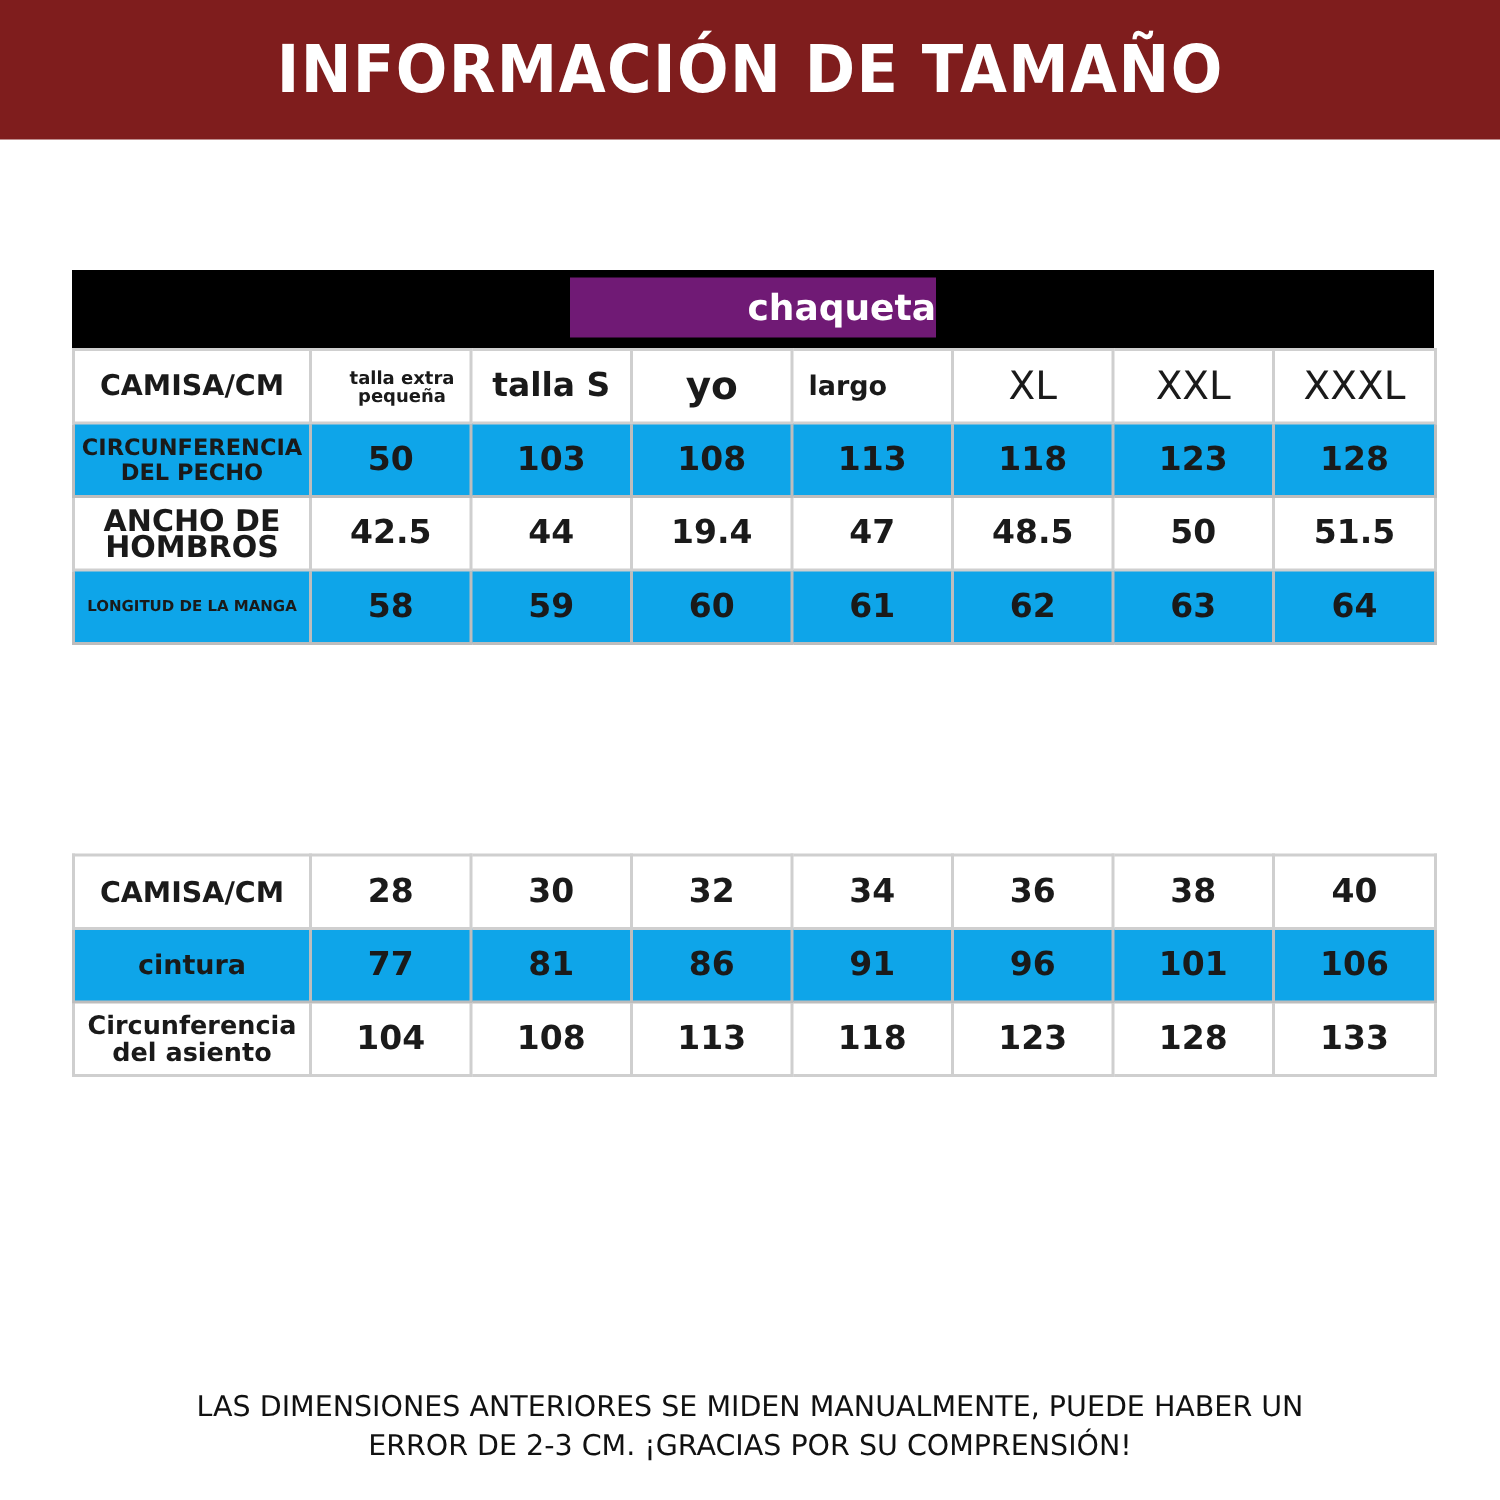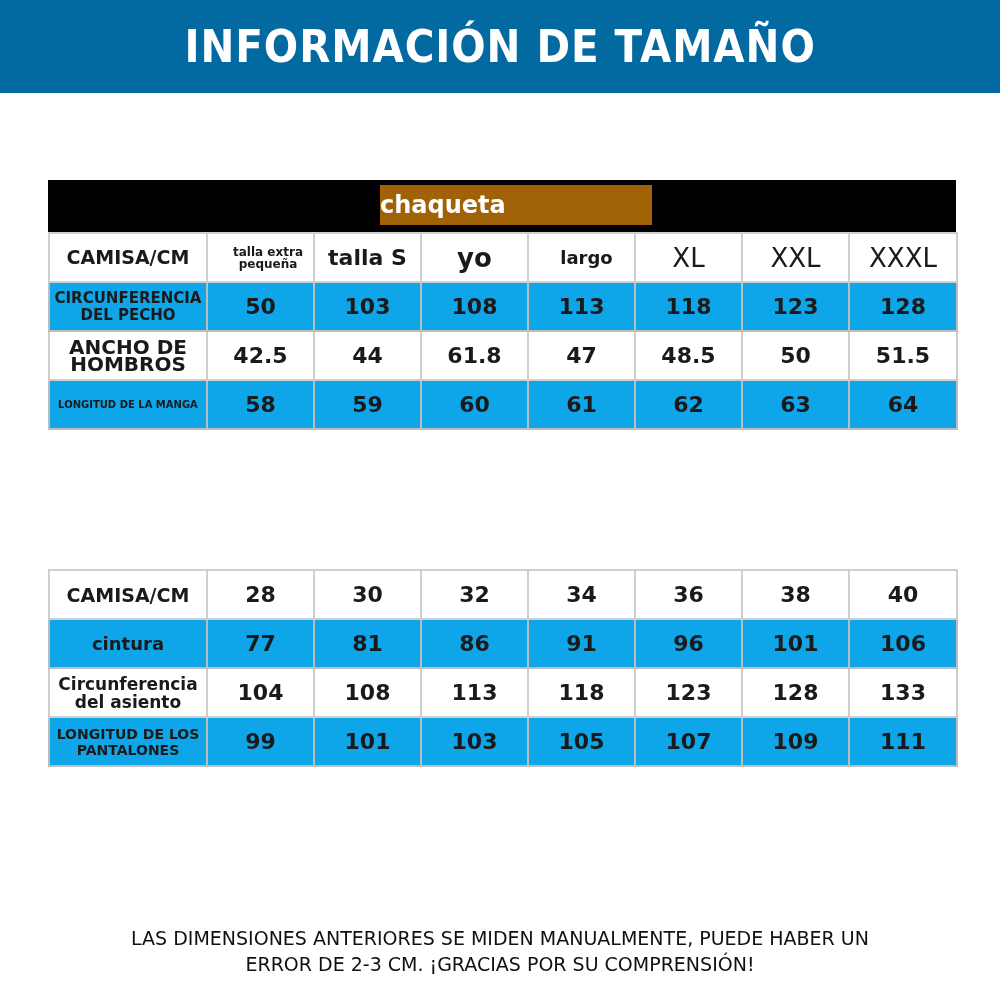--- a/index.html
+++ b/index.html
@@ -1,38 +1,38 @@
 <!DOCTYPE html>
 <html><head>
 <meta charset="utf-8">
 <style>
   html, body { margin:0; padding:0; }
   body { width:1000px; height:1000px; background:#ffffff; position:relative; overflow:hidden;
          font-family:"DejaVu Sans", sans-serif; color:#111; }
-  .topbar { position:absolute; left:0; top:0; width:1000px; height:93px; background:#0369a1;
+  .topbar { position:absolute; left:0; top:0; width:1000px; height:93px; background:#7f1d1d;
             display:flex; align-items:center; justify-content:center; }
   .topbar h1 { margin:0; color:#fff; font-family:"DejaVu Sans", sans-serif; font-weight:bold;
                font-size:44px; letter-spacing:1px; transform:scaleX(0.92); }
   .table-block { position:absolute; left:48px; width:908px; }
   .tbl-head { height:52px; background:#000; position:relative; }
-  .tbl-head .title-box { position:absolute; left:332px; top:5px; width:272px; height:40px;
-               background:#a16207; display:flex; align-items:center; justify-content:flex-start; }
+  .tbl-head .title-box { position:absolute; left:332px; top:5px; width:244px; height:40px;
+               background:#701a75; display:flex; align-items:center; justify-content:flex-end; }
   .tbl-head .title-box span { color:#fff; font-weight:bold; font-size:24px; }
   table { border-collapse:collapse; width:908px; table-layout:fixed; }
   td { border:2px solid #cfcfcf; text-align:center; vertical-align:middle; padding:0;
        font-weight:bold; font-size:22px; color:#1a1a1a; height:47px; }
   tr.shade td { background:#0ea5e9; border-color:#bdbdbd; }
   tr.white td { background:#fff; }
   td.label { font-size:15px; line-height:17px;margin-top:43px; }
   .pants td.label { font-size:17px; line-height:18px; }
   .small-label { font-size:10px !important; }
   .xs-label { font-size:12px !important; line-height:12px !important;padding-left:15px; }
   .hdr-big { font-size:26px !important; }
   .hdr-med { font-size:22px !important;margin-left:36px; }
-  .hdr-left { text-align:center; padding-left:10px !important; font-size:18px !important; }
+  .hdr-left { text-align:left; padding-left:10px !important; font-size:18px !important; }
   .footer { position:absolute; left:50px; top:925px; width:900px; font-weight:normal;
             font-size:19px; line-height:26px; color:#111; transform-origin:left top;text-align:center; }
 </style>
 </head>
 <body>
 
 <div class="topbar">
   <h1>INFORMACIÓN DE TAMAÑO</h1>
 </div>
 
@@ -71,21 +71,21 @@
       <td>108</td>
       <td>113</td>
       <td>118</td>
       <td>123</td>
       <td>128</td>
     </tr>
     <tr class="white">
       <td class="label" style="font-size:20px">ANCHO DE HOMBROS</td>
       <td>42.5</td>
       <td>44</td>
-      <td>61.8</td>
+      <td>19.4</td>
       <td>47</td>
       <td>48.5</td>
       <td>50</td>
       <td>51.5</td>
     </tr>
     <tr class="shade">
       <td class="label small-label">LONGITUD DE LA MANGA</td>
       <td>58</td>
       <td>59</td>
       <td>60</td>
@@ -134,30 +134,20 @@
     <tr class="white">
       <td class="label">Circunferencia del asiento</td>
       <td>104</td>
       <td>108</td>
       <td>113</td>
       <td>118</td>
       <td>123</td>
       <td>128</td>
       <td>133</td>
     </tr>
-    <tr class="shade">
-      <td class="label" style="font-size:14px;line-height:16px">LONGITUD DE LOS PANTALONES</td>
-      <td>99</td>
-      <td>101</td>
-      <td>103</td>
-      <td>105</td>
-      <td>107</td>
-      <td>109</td>
-      <td>111</td>
-    </tr>
   </tbody>
     </table>
 </div>
 
 <div class="footer">
   <div>LAS DIMENSIONES ANTERIORES SE MIDEN MANUALMENTE, PUEDE HABER UN</div>
   <div>ERROR DE 2-3 CM. ¡GRACIAS POR SU COMPRENSIÓN!</div>
 </div>
 
 </body></html>

